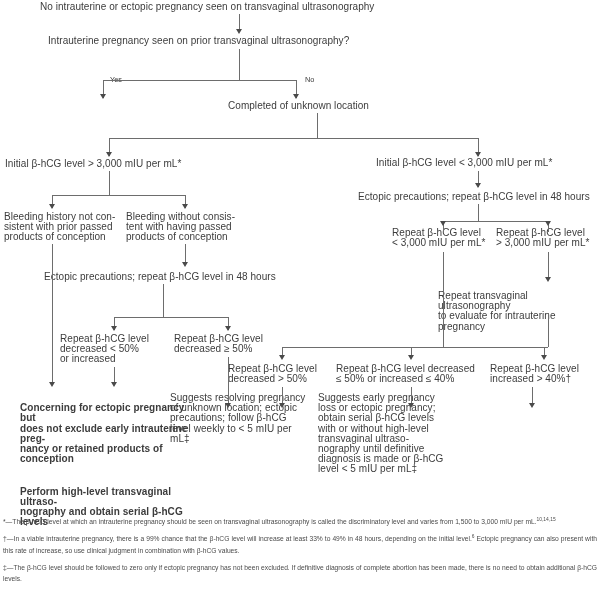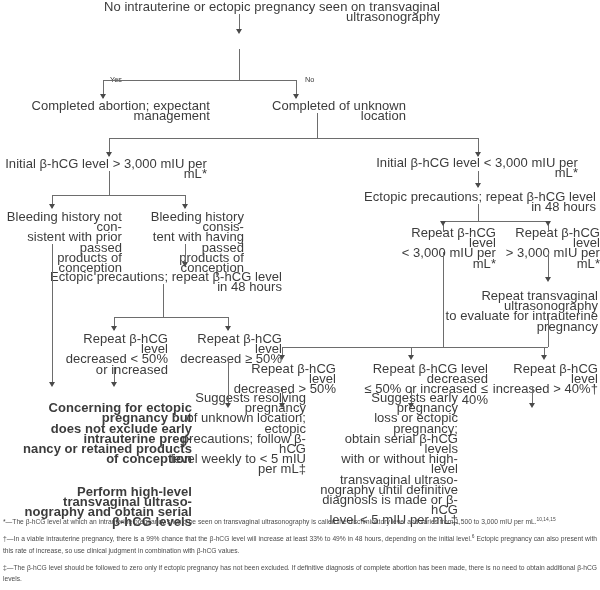--- a/index.html
+++ b/index.html
@@ -11,22 +11,22 @@
     position: relative;
     width: 600px;
     height: 590px;
     background: #ffffff;
     font-family: "Liberation Sans", sans-serif;
     color: #3c3c3c;
     overflow: hidden;
   }
   .node {
     position: absolute;
-    text-align: right;
-    font-size: 13px;
+    text-align: left;
+    font-size: 10px;
     line-height: 10.2px;
     color: #3c3c3c;
     white-space: pre-line;
     letter-spacing: 0.05px;
   }
   .node .para { margin: 0; }
   .node .para + .para { margin-top: 12px; }
   .lbl {
     position: absolute;
     font-size: 7.4px;
@@ -62,38 +62,38 @@
   #footnotes .fn { margin: 0 0 5.5px 0; }
   #footnotes sup { font-size: 4.9px; vertical-align: super; line-height: 0; }
 </style>
 </head>
 <body>
 
 <div id="page">
 
   <div class="node" style="left:40px; top:2px; width:400px;">No intrauterine or ectopic pregnancy seen on transvaginal ultrasonography</div>
 
+  <div class="node" style="left:48px; top:36px; width:384px;">Intrauterine pregnancy seen on prior transvaginal ultrasonography?</div>
 
   <div class="lbl" style="left:110px; top:75px;">Yes</div>
 
   <div class="lbl" style="left:305px; top:75px;">No</div>
 
-  <div class="node" style="left:5px; top:101px; width:205px;">Completed abortion; expectant management</div>
 
   <div class="node" style="left:228px; top:101px; width:178px;">Completed of unknown location</div>
 
   <div class="node" style="left:5px; top:159px; width:202px;">Initial β-hCG level &gt; 3,000 mIU per mL*</div>
 
   <div class="node" style="left:376px; top:158px; width:202px;">Initial β-hCG level &lt; 3,000 mIU per mL*</div>
 
   <div class="node" style="left:4px; top:212px; width:118px;">Bleeding history not con-
 sistent with prior passed
 products of conception</div>
 
-  <div class="node" style="left:126px; top:212px; width:118px;">Bleeding history consis-
+  <div class="node" style="left:126px; top:212px; width:118px;">Bleeding without consis-
 tent with having passed
 products of conception</div>
 
   <div class="node" style="left:358px; top:192px; width:238px;">Ectopic precautions; repeat β-hCG level in 48 hours</div>
 
   <div class="node" style="left:392px; top:228px; width:104px;">Repeat β-hCG level
 &lt; 3,000 mIU per mL*</div>
 
   <div class="node" style="left:496px; top:228px; width:104px;">Repeat β-hCG level
 &gt; 3,000 mIU per mL*</div>

